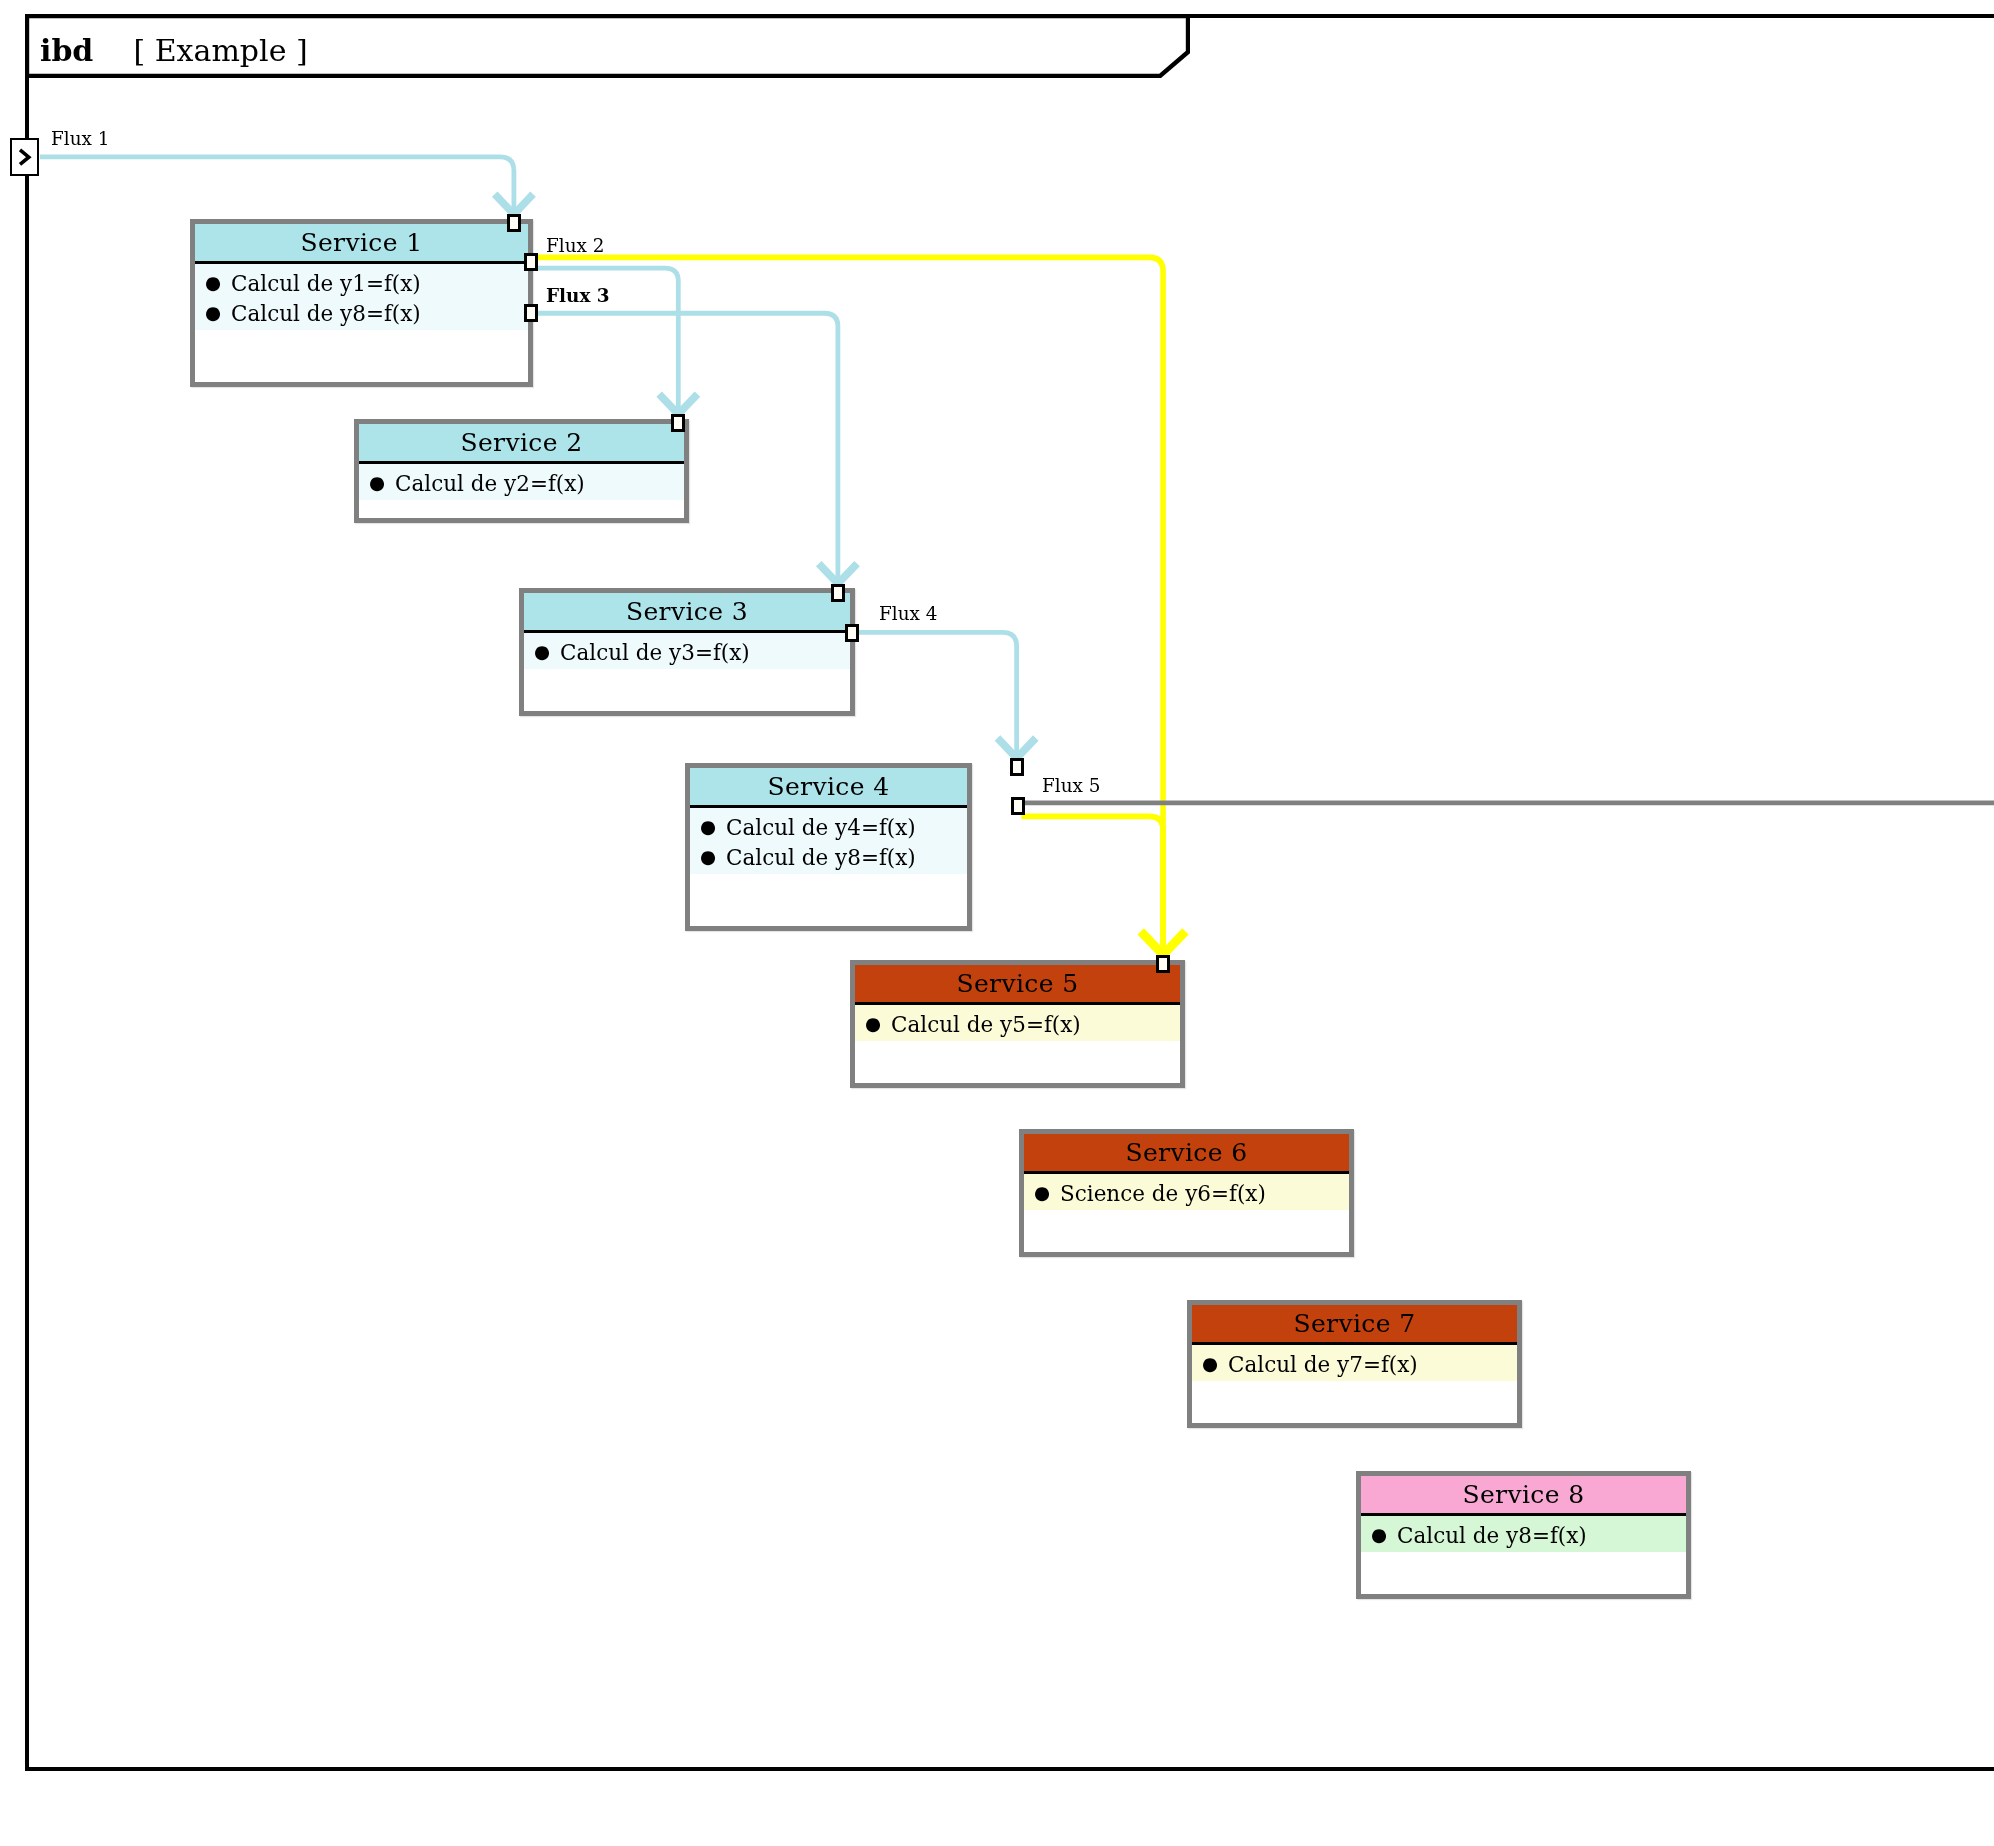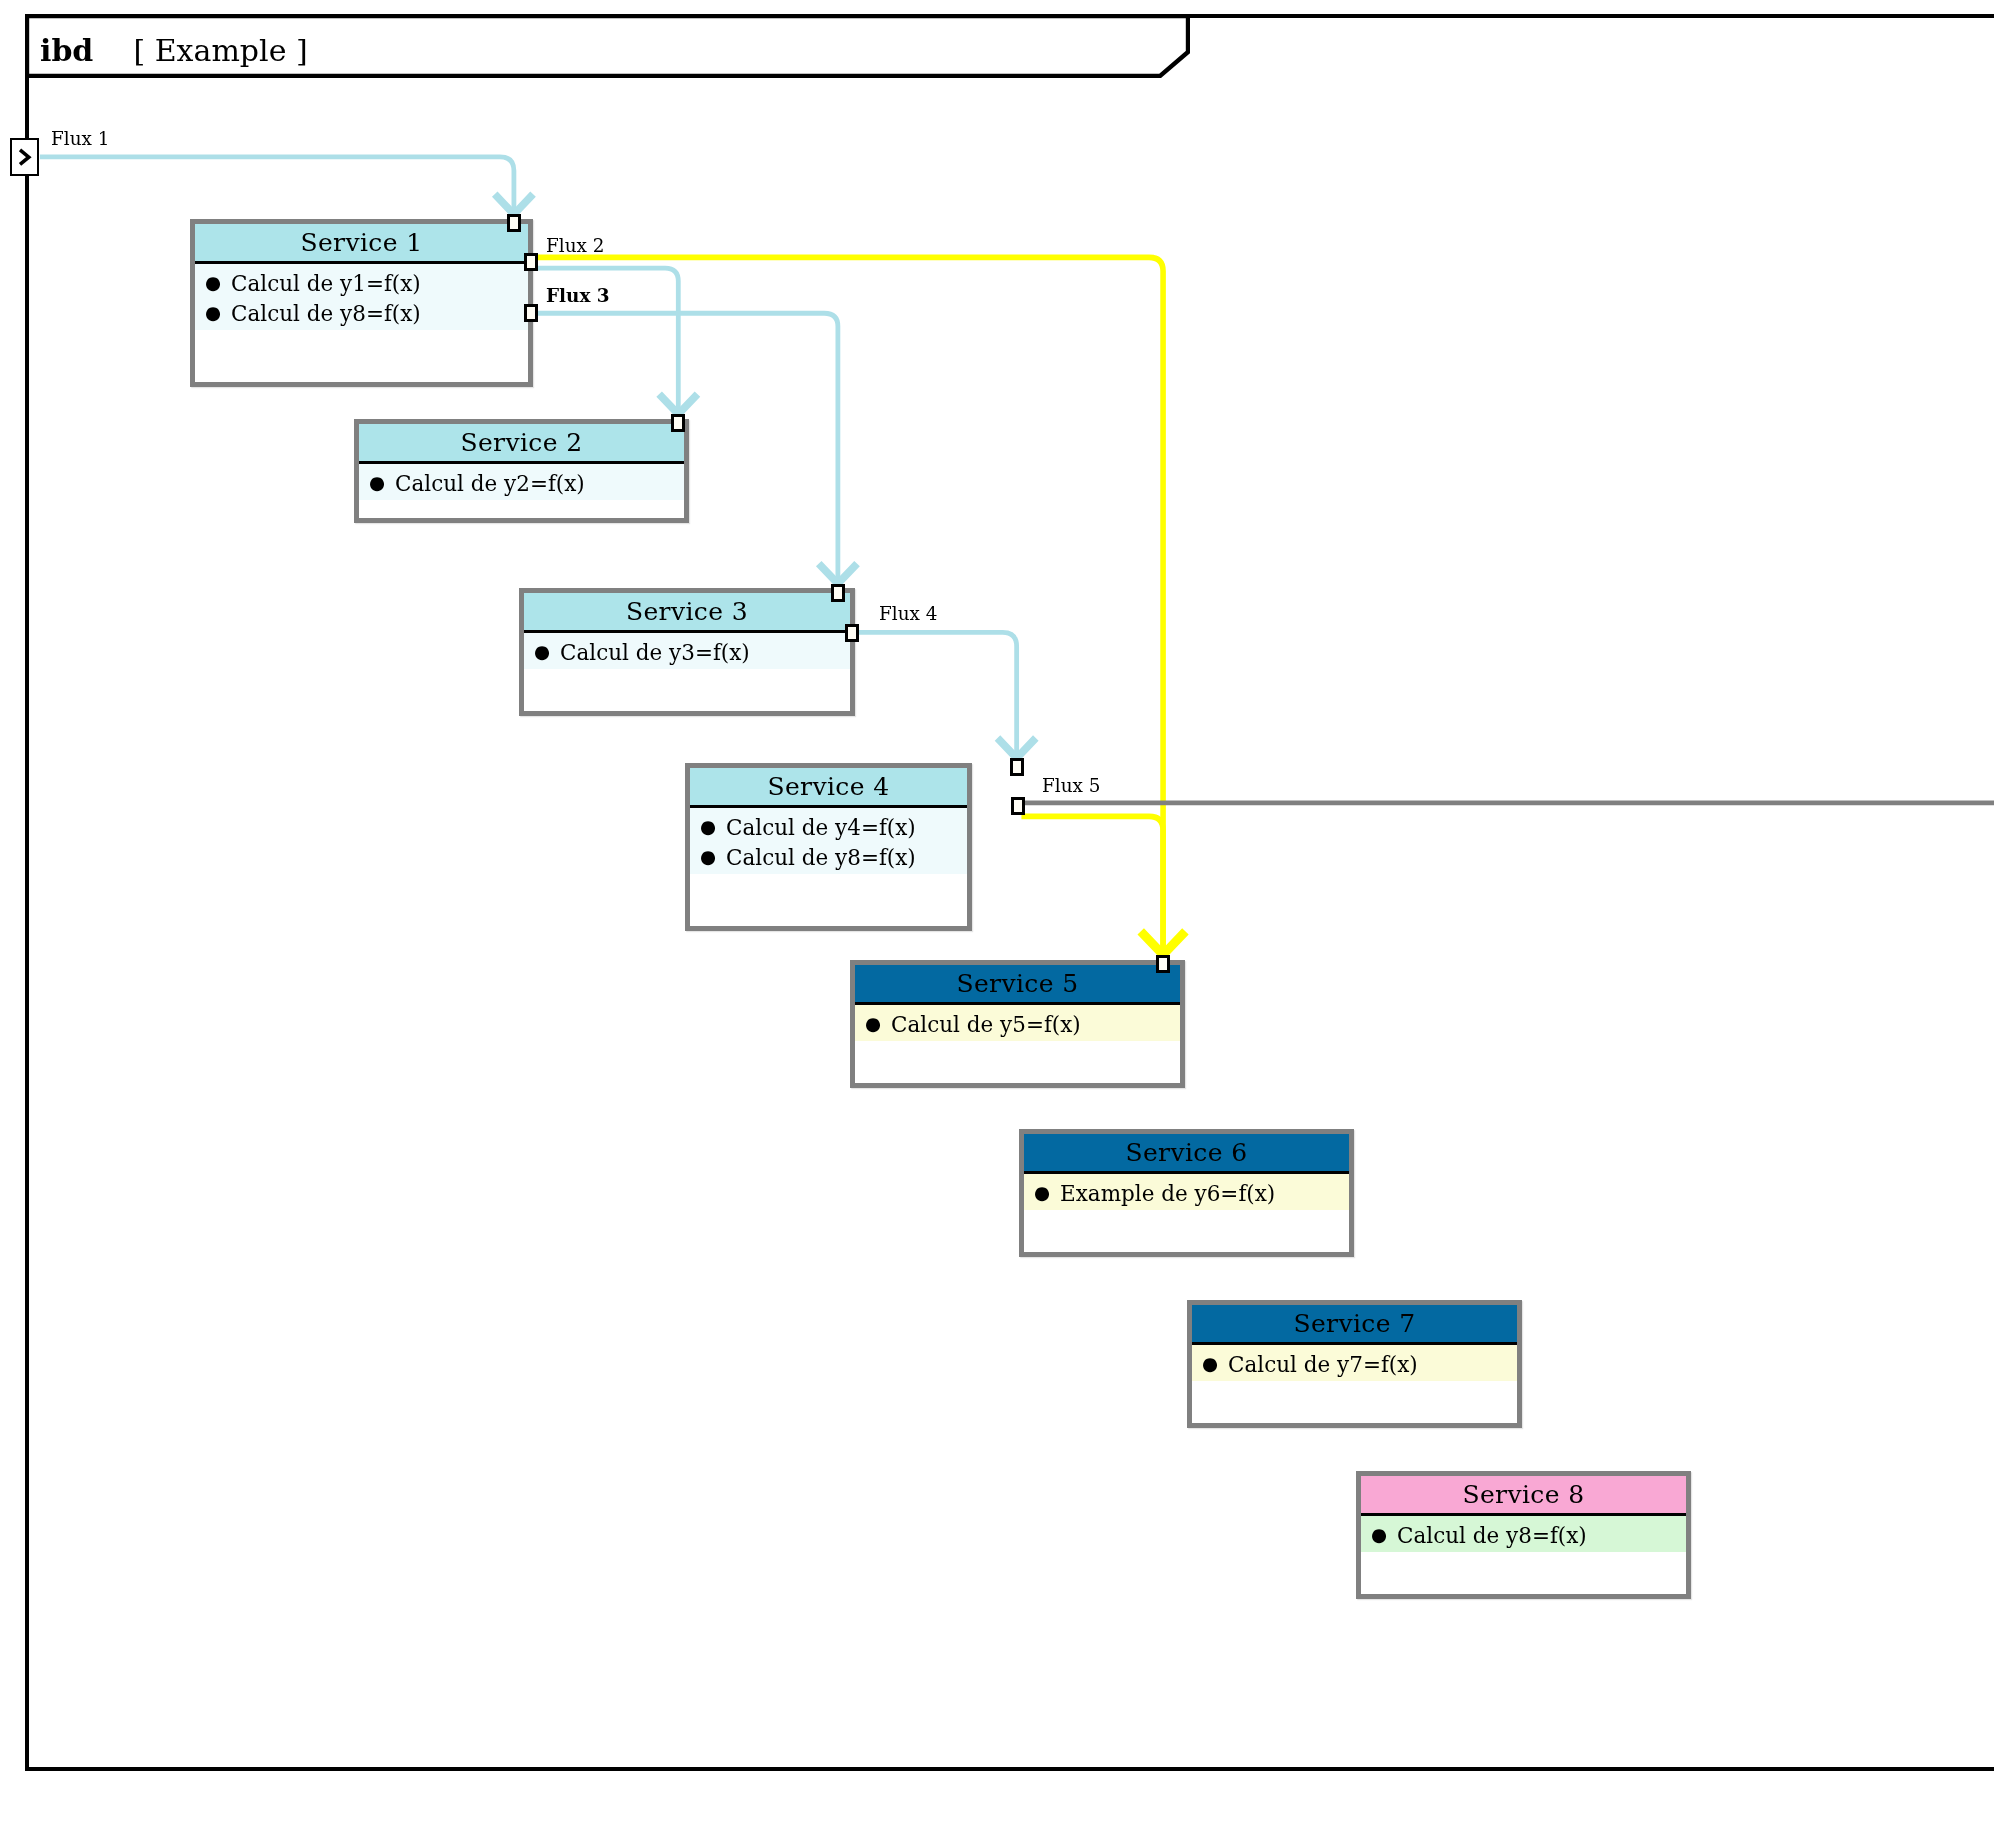--- a/index.html
+++ b/index.html
@@ -30,21 +30,21 @@
   .blk .body{padding:5.6px 0 0 0;box-sizing:border-box;}
   .blk .body ul{margin:0;padding:0;list-style:none;}
   .blk .body li{display:flex;align-items:flex-start;font-size:21.5px;color:#000;
                 line-height:1.32;padding:0.8px 0 0.8px 0;}
   .blk .body li .bullet{flex:0 0 auto;width:36px;text-align:center;font-size:18.4px;line-height:1.45;}
   .blk .body li .txt{flex:1 1 auto;white-space:nowrap;}
 
   
   .blue  .hdr{background:#ade4ea;}
   .blue  .body{background:#effafc;}
-  .yellow .hdr{background:#0369a1;}
+  .yellow .hdr{background:#c2410c;}
   .yellow .body{background:#fbfbd8;}
   .green  .hdr{background:#f9a8d4;}
   .green  .body{background:#d6f7d6;}
 
   
   .port{position:absolute;width:13.6px;height:17.6px;background:#fffdf5;border:3.2px solid #000;
         box-sizing:border-box;z-index:40;}
 
   
   .flabel{position:absolute;font-size:18.4px;color:#000;white-space:nowrap;z-index:30;}
@@ -206,21 +206,21 @@
   <div class="port" style="left:1156px;top:955px;"></div>
 
   <div class="blk yellow" style="left:1019px;top:1129px;width:335px;height:128px;z-index:20;">
     <div class="hdr">
       <span>Service 6</span>
     </div>
     <div class="body">
       <ul>
         <li>
             <span class="bullet">●</span>
-            <span class="txt">Example de y6=f(x)</span>
+            <span class="txt">Science de y6=f(x)</span>
           </li>
       </ul>
     </div>
   </div>
 
   <div class="blk yellow" style="left:1187px;top:1300px;width:335px;height:128px;z-index:20;">
     <div class="hdr">
       <span>Service 7</span>
     </div>
     <div class="body">

